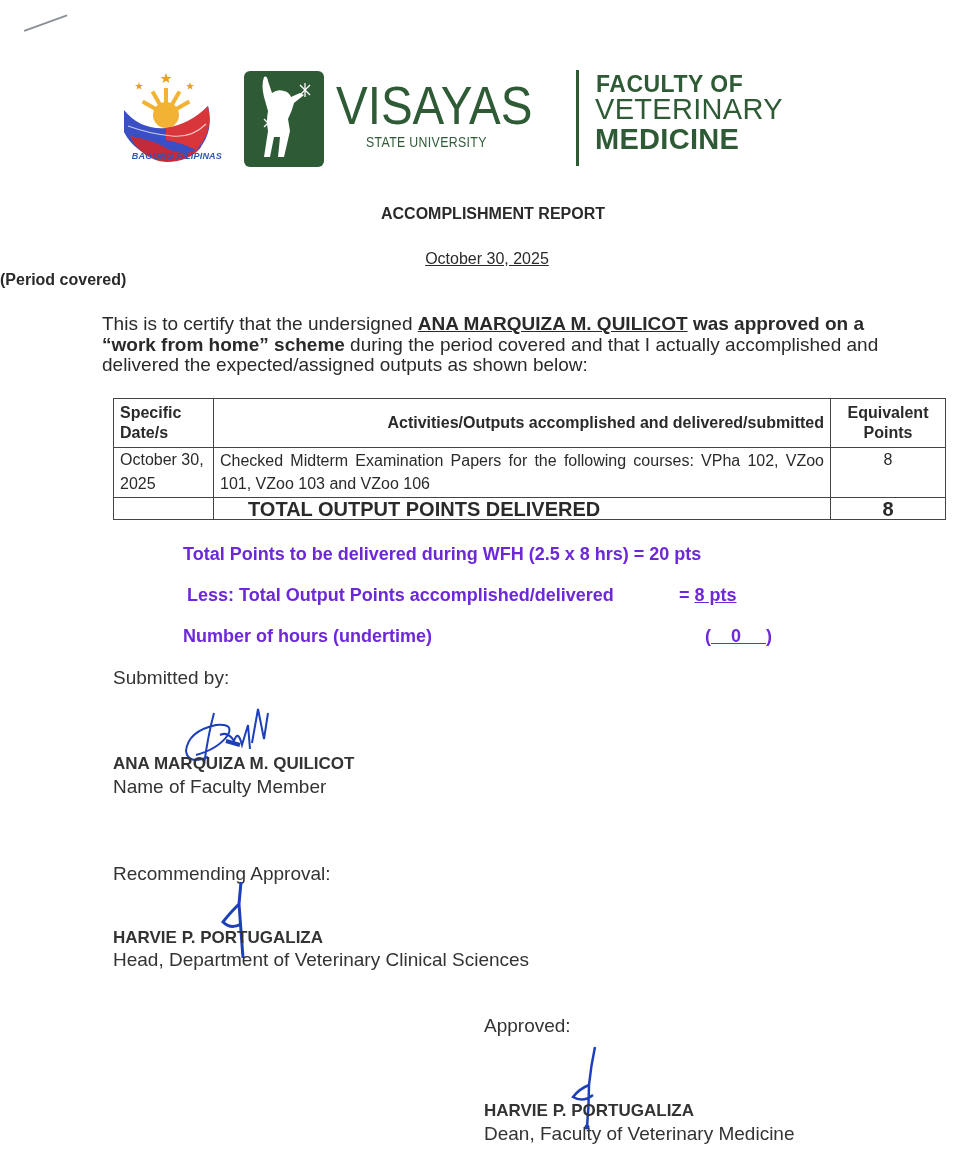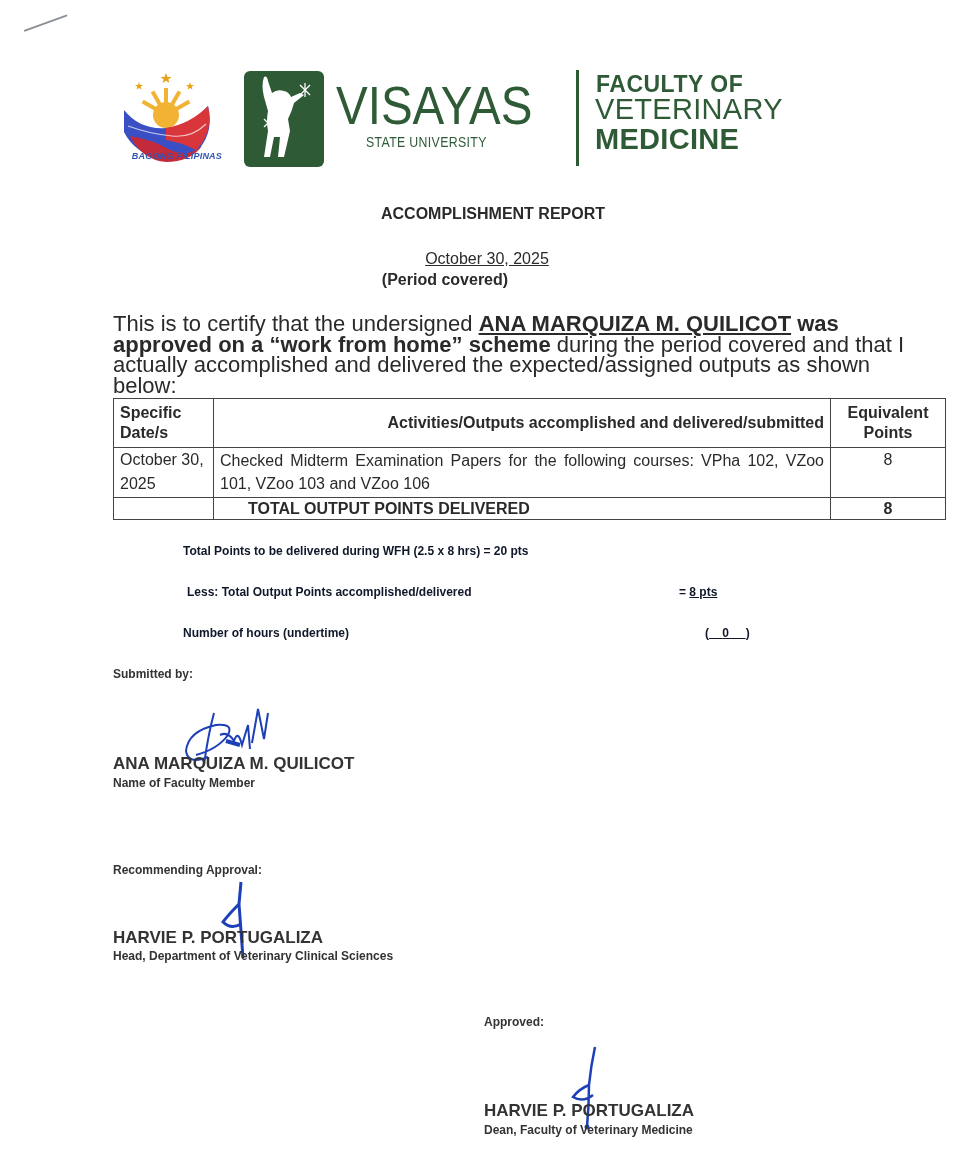--- a/index.html
+++ b/index.html
@@ -18,51 +18,51 @@
   .vsu-sub { left: 366px; top: 134px; font-size: 14.5px; color: #2f5a36; letter-spacing: 0.4px; transform: scaleX(0.85); transform-origin: left top; }
   .vsu-divider { left: 576px; top: 70px; width: 3px; height: 96px; background: #2f5a36; }
   .fvm-1 { left: 596px; top: 73px; font-size: 23px; color: #2f5a36; letter-spacing: 0.5px; line-height: 1; font-weight: bold; }
   .fvm-2 { left: 595px; top: 95px; font-size: 29px; color: #2f5a36; font-weight: normal; line-height: 1; letter-spacing: 0.3px; }
   .fvm-3 { left: 595px; top: 125px; font-size: 29px; color: #2f5a36; font-weight: bold; line-height: 1; letter-spacing: 0.3px; }
 
   
   .title { left: 0; width: 928px; top: 205px; text-align: center; font-weight: bold; font-size: 16px; color: #2a2a2a; margin-left: 29px; }
   .period-date { left: 0; width: 974px; top: 250px; text-align: center; font-size: 16px; }
   .period-date span { text-decoration: underline; }
-  .period-label { left: 0; width: 890px; top: 271px; text-align: center; font-size: 16px; font-weight: bold; }
+  .period-label { left: 0; width: 890px; top: 271px; text-align: left; font-size: 16px; font-weight: bold; }
 
-  .cert { left: 113px; top: 314px; width: 800px; font-size: 22px; line-height: 20.5px; color: #2a2a2a; }
+  .cert { left: 102px; top: 314px; width: 800px; font-size: 19px; line-height: 20.5px; color: #2a2a2a; }
   .cert b { font-weight: bold; }
   .cert u { font-weight: bold; text-decoration: underline; }
 
   
   table.acc { position: absolute; left: 113px; top: 398px; width: 833px; border-collapse: collapse; font-size: 16px; color: #2a2a2a; }
   table.acc td, table.acc th { border: 1.3px solid #444; padding: 0 6px; }
   table.acc th { font-weight: bold; height: 48px; line-height: 20px; }
   .c1 { width: 87px; text-align: left; }
   .c3 { width: 102px; text-align: center; }
   .th-act { text-align: right; }
   .row-item td { height: 48px; vertical-align: top; line-height: 23px; }
   .row-item .c1 { padding-top: 0; line-height: 24px; }
   .row-item .act { text-align: justify; text-align-last: left; padding-top: 1px; }
-  .row-total td { height: 21px; font-weight: bold; font-size: 16px; line-height: 20px; }
+  .row-total td { height: 21px; font-weight: bold; font-size: 20px; line-height: 20px; }
   .row-total .tot-label { padding-left: 34px; }
 
   
-  .sum { font-size: 12px; font-weight: bold; color: #0f172a; }
+  .sum { font-size: 18px; font-weight: bold; color: #6d28d9; }
   .s1 { left: 183px; top: 544px; }
   .s2 { left: 187px; top: 585px; }
   .s2-val { left: 679px; top: 585px; }
   .s2-val u { text-decoration: underline; }
   .s3 { left: 183px; top: 626px; }
   .s3-val { left: 705px; top: 626px; white-space: pre; }
   .s3-val u { text-decoration: underline; }
 
   
-  .lbl { font-size: 12px; color: #333; font-weight: bold; }
+  .lbl { font-size: 19px; color: #333; }
   .nm { font-size: 17px; font-weight: bold; color: #333; }
   .sub-submitted { left: 113px; top: 667px; }
   .n1 { left: 113px; top: 754px; }
   .r1 { left: 113px; top: 776px; }
   .sub-recommend { left: 113px; top: 863px; }
   .n2 { left: 113px; top: 928px; }
   .r2 { left: 113px; top: 949px; }
   .sub-approved { left: 484px; top: 1015px; }
   .n3 { left: 484px; top: 1101px; }
   .r3 { left: 484px; top: 1123px; }

